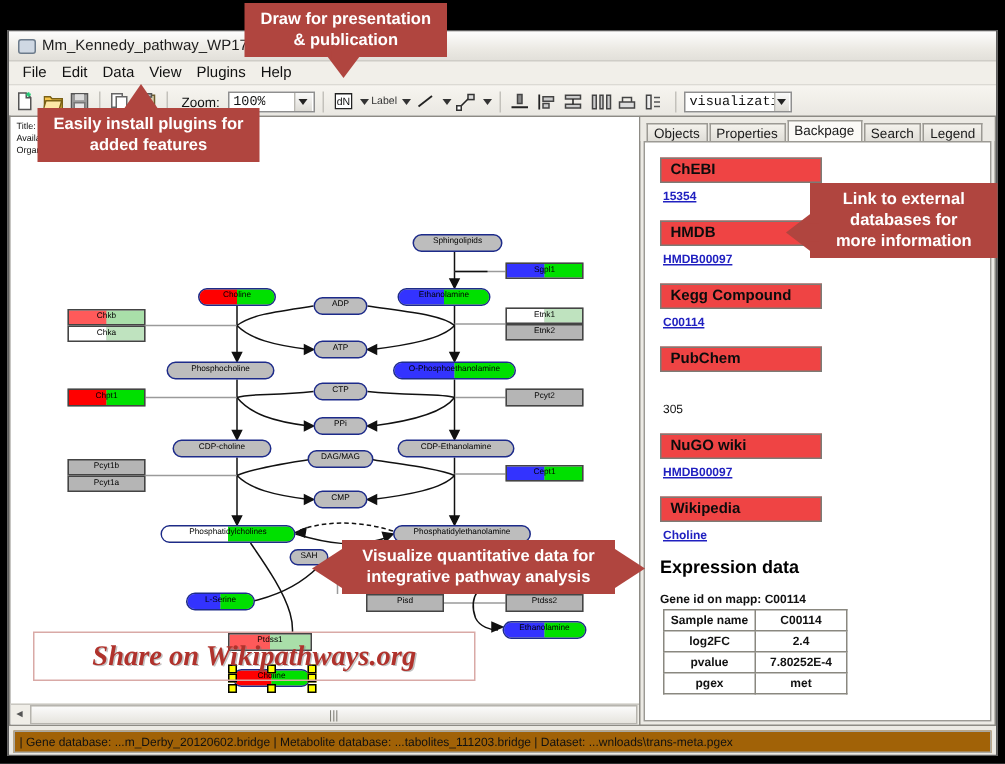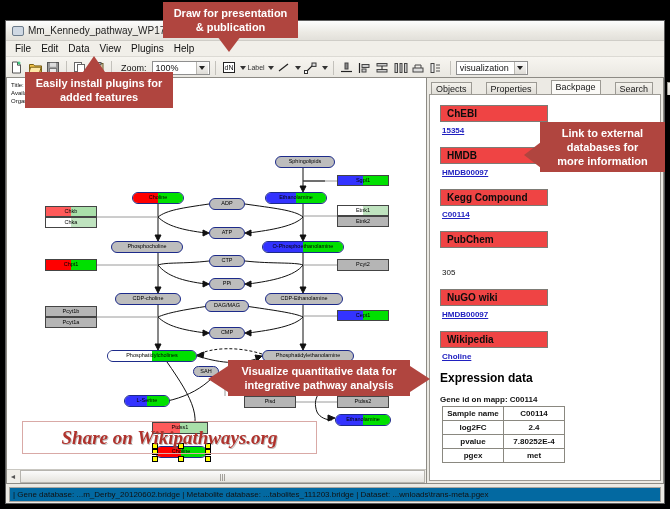--- a/index.html
+++ b/index.html
@@ -26,21 +26,21 @@
   #menubar .mi{font-size:10px;color:#111;padding:0 5px;line-height:15px;cursor:default;}
 
   
   #toolbar{height:21px;background:linear-gradient(#f7f5f0,#e9e7e1);
       border-bottom:1px solid #c9c7c1;display:flex;align-items:center;padding-left:3px;gap:2px;}
   .tbtn{width:16px;height:17px;display:flex;align-items:center;justify-content:center;position:relative;}
   .sep{width:1px;height:14px;background:#c3c1bb;margin:0 3px;}
   .zoomlbl{font-size:9px;color:#111;margin:0 3px 0 4px;}
   .combo{height:14px;border:1px solid #8f8f8f;background:#fff;display:flex;align-items:center;
      justify-content:space-between;font-size:9px;padding:0 1px 0 3px;box-sizing:border-box;}
-  .combo .cv{color:#111;white-space:nowrap;overflow:hidden;}
+  .combo .cv{color:#111;white-space:nowrap;overflow:hidden;font-family:Liberation Mono, monospace;}
   .combo .carat{width:11px;height:12px;background:linear-gradient(#fafafa,#dedcd6);
      border-left:1px solid #b9b7b1;display:flex;align-items:center;justify-content:center;}
   .carat i{display:block;width:0;height:0;border-left:3px solid transparent;border-right:3px solid transparent;
      border-top:4px solid #222;}
   .mini-carat{width:0;height:0;border-left:3px solid transparent;border-right:3px solid transparent;
      border-top:4px solid #333;margin-left:1px;}
   .tb-lab{font-size:7px;color:#333;}
 
   
   #body{position:absolute;left:0;top:56px;right:0;bottom:19px;display:flex;}
@@ -49,42 +49,42 @@
   #canvas{position:absolute;left:0;top:0;width:425px;height:345px;}
   #hscroll{position:absolute;left:0;right:0;bottom:0;height:13px;background:#f0eee8;
       border-top:1px solid #c9c7c1;display:flex;align-items:center;}
   .scr-arrow{width:12px;height:12px;display:flex;align-items:center;justify-content:center;font-size:7px;color:#555;}
   .scr-thumb{flex:1;height:11px;margin:0 1px;background:linear-gradient(#fbfbfb,#e6e4de);
       border:1px solid #b6b4ae;display:flex;align-items:center;justify-content:center;color:#7a7870;font-size:8px;}
 
   #sidepanel{width:238px;flex:0 0 238px;background:#eceae4;display:flex;flex-direction:column;
       border:1px solid #8d8b85;box-sizing:border-box;}
   
-  #tabs{height:16px;display:flex;align-items:flex-end;padding-left:4px;background:#eceae4;gap:14px;}
+  #tabs{height:16px;display:flex;align-items:flex-end;padding-left:4px;background:#eceae4;gap:1px;}
   .tab{font-size:9px;padding:1px 4px 1px 4px;border:1px solid #9c9a94;border-bottom:none;
       background:linear-gradient(#f4f2ec,#dedcd6);color:#1a1a1a;position:relative;top:1px;}
   .tab.active{background:#fbfaf7;top:0;padding-bottom:2px;font-weight:normal;}
   #tabcontent{flex:1;background:#fff;border:1px solid #9c9a94;margin:0 2px 2px 2px;
       position:relative;overflow:hidden;}
   .bp-inner{padding:8px 8px 4px 10px;}
   .dbhead{display:inline-block;min-width:108px;border:1px solid #7d7b75;
       background:#ef4444;font-size:10px;font-weight:bold;color:#0c0c0c;padding:2px 6px;
       box-sizing:border-box;}
   .dblink{display:block;font-size:8px;color:#2020c0;text-decoration:underline;margin:4px 0 10px 2px;font-weight:bold;}
   .dbplain{display:block;font-size:8px;color:#111;margin:20px 0 10px 2px;}
   .exptitle{font-size:12px;font-weight:bold;color:#000;margin:2px 0 10px 0;}
   .gidline{font-size:8px;color:#111;margin-bottom:2px;font-weight:bold;}
   table.exptab{border-collapse:collapse;margin-left:2px;border-radius:13px;}
   table.exptab td{border:1px solid #8a8880;font-size:8px;padding:2px 4px;text-align:center;
       font-weight:bold;color:#111;min-width:52px;}
 
   
   #statusbar{position:absolute;left:0;right:0;bottom:0;height:18px;background:#eceae4;
      display:flex;align-items:center;}
-  #statusbar .field{flex:1;margin:2px 3px;height:13px;border:1px solid #a9a7a1;background:#0369a1;
+  #statusbar .field{flex:1;margin:2px 3px;height:13px;border:1px solid #a9a7a1;background:#a16207;
      display:flex;align-items:center;font-size:8px;color:#111;padding-left:3px;white-space:nowrap;overflow:hidden;}
 
   
   .callout{position:absolute;background:#b0453f;color:#fff;font-weight:bold;text-align:center;
       font-size:11px;line-height:14px;padding:4px 8px;box-sizing:border-box;z-index:40;
       font-family:"Liberation Sans",sans-serif;}
   .arr{position:absolute;width:0;height:0;z-index:39;}
 
   
   .infolab{position:absolute;font-size:6px;color:#111;left:4px;}

